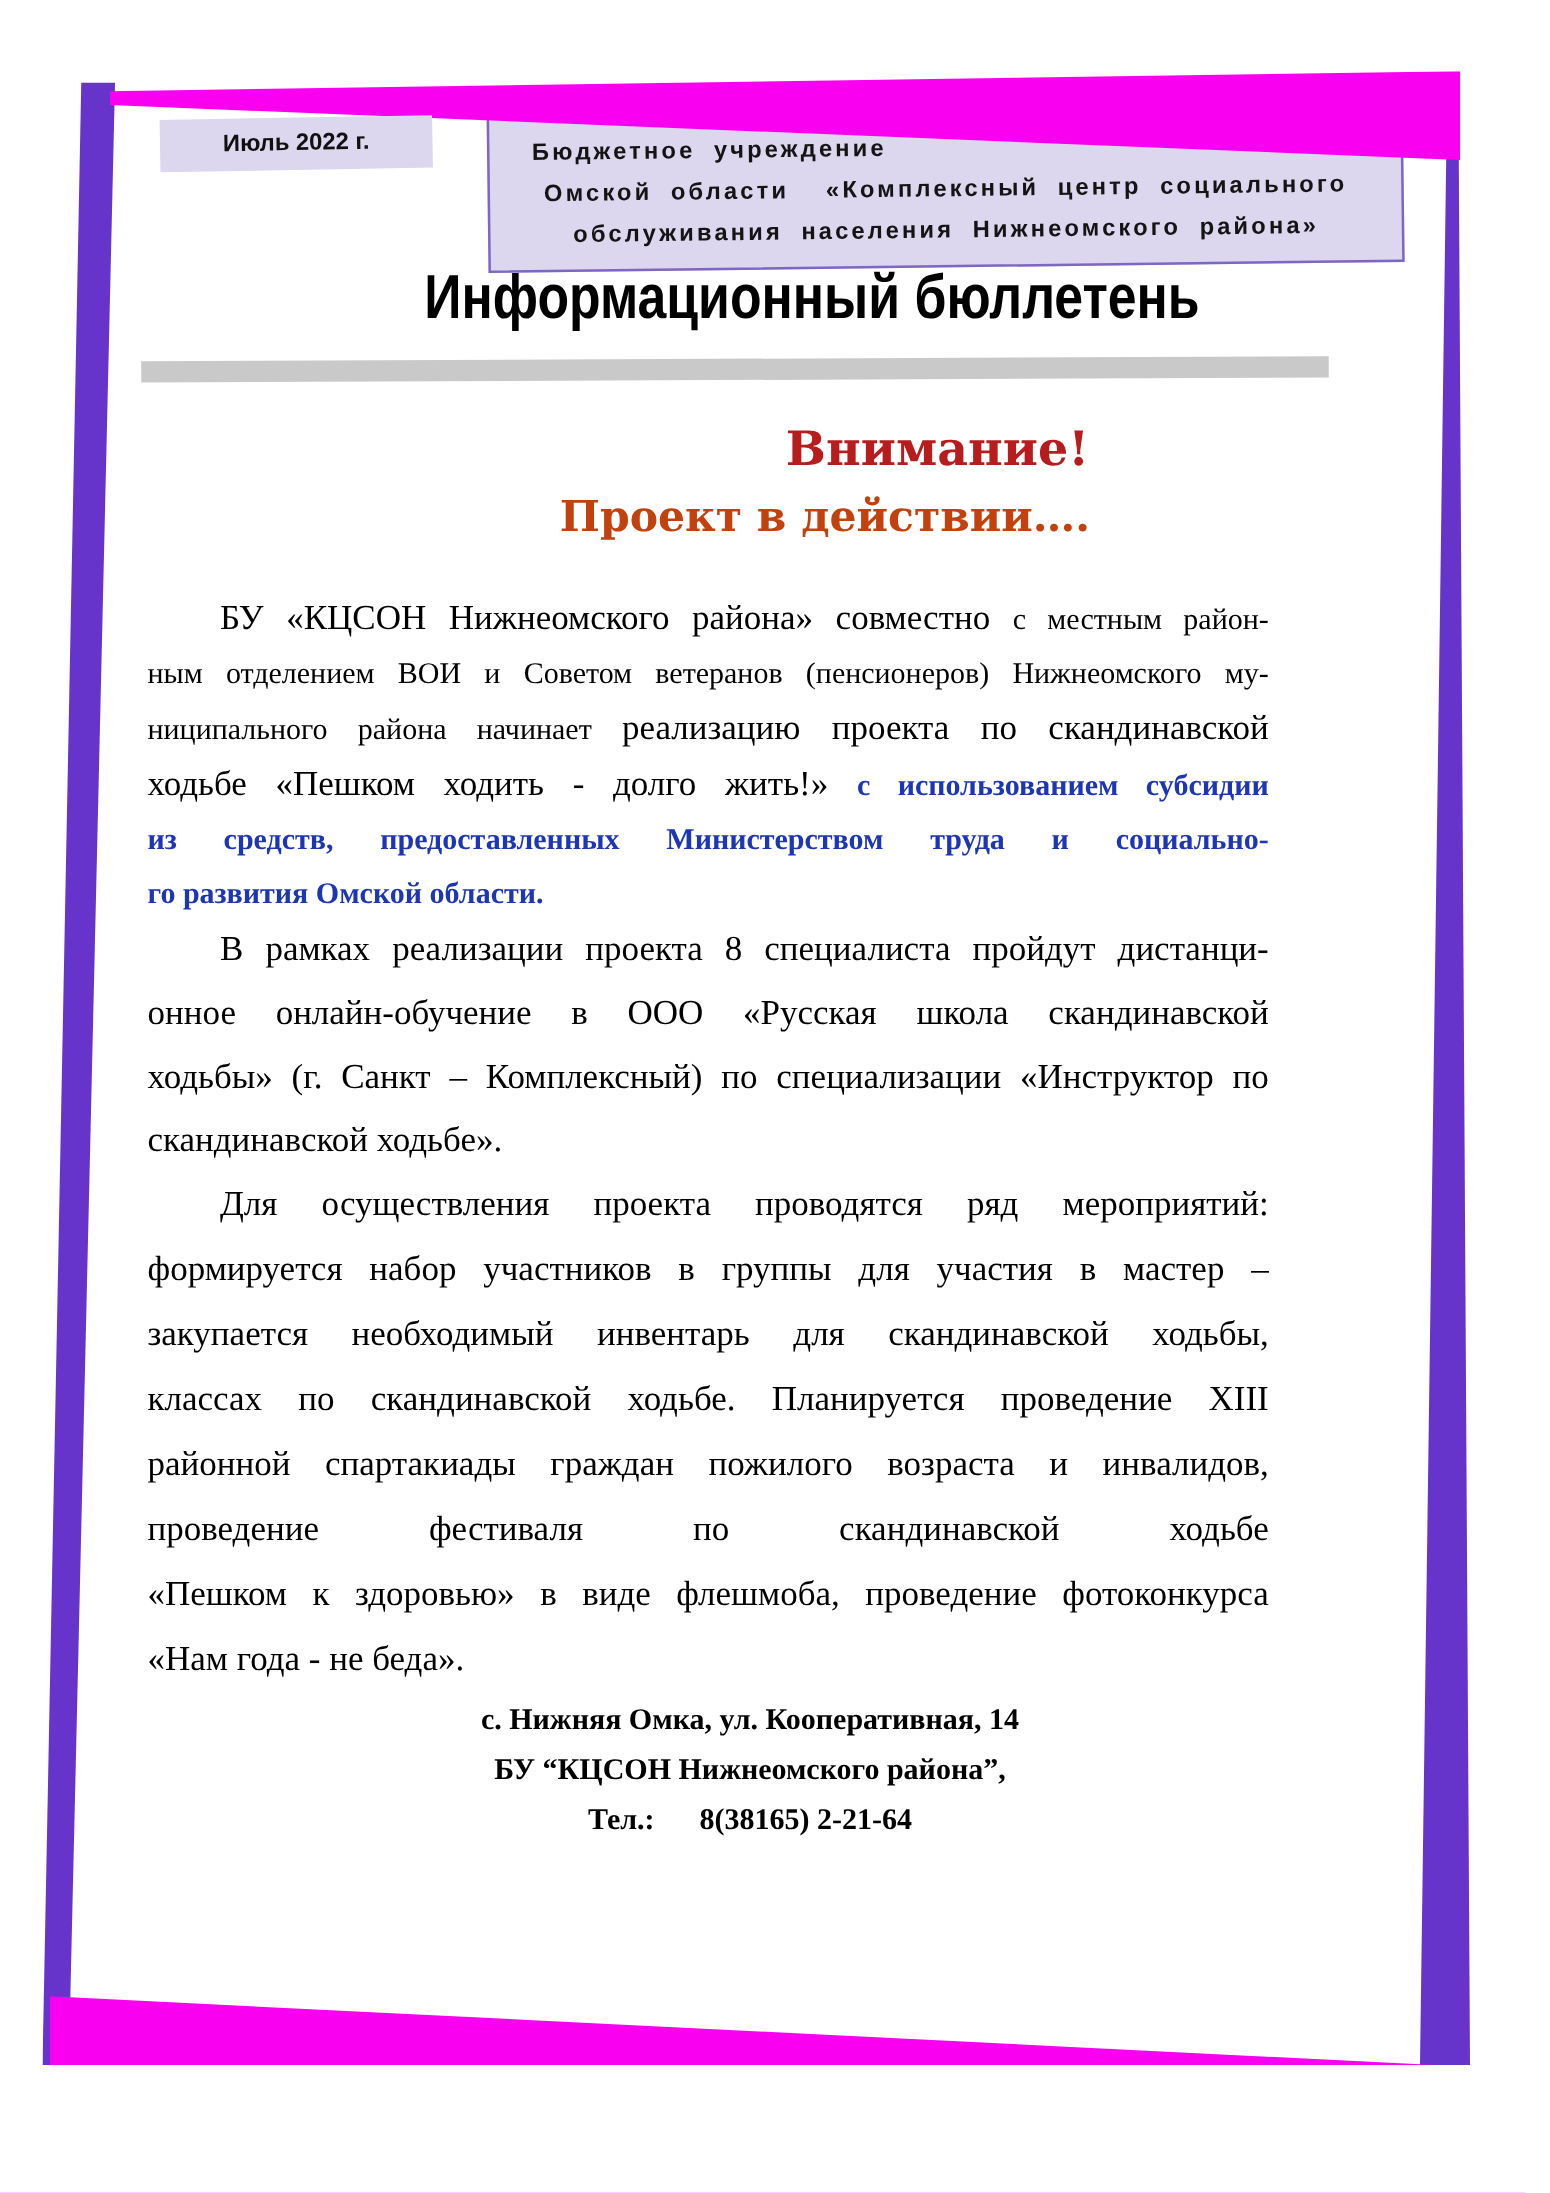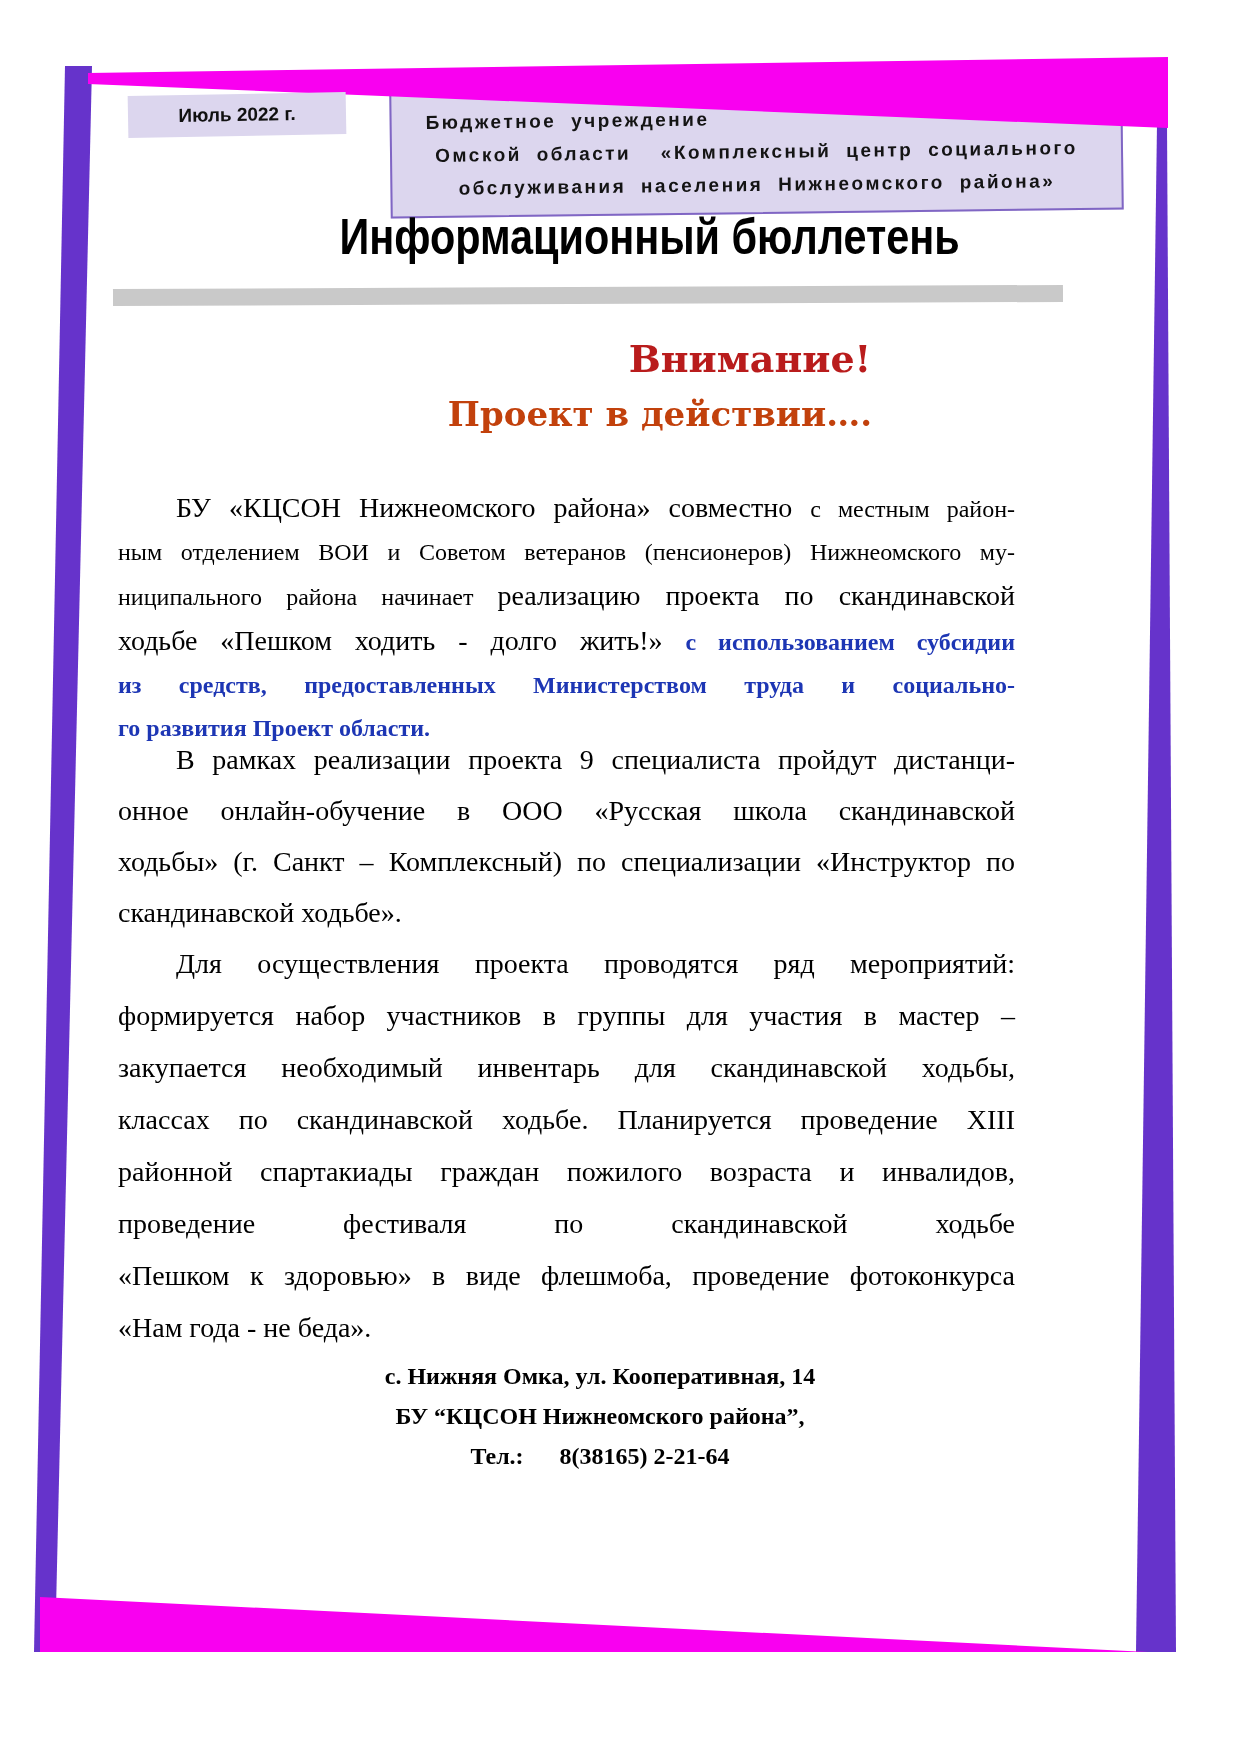--- a/index.html
+++ b/index.html
@@ -41,21 +41,21 @@
   .h-attention {
     position:absolute; left:560px; top:336px; width:380px; text-align:center; z-index:4;
     font-family:"DejaVu Serif", serif; font-weight:bold; font-size:38px; color:#b91c1c;
   }
   .h-project {
     position:absolute; left:440px; top:394px; width:440px; text-align:center; z-index:4;
     font-family:"DejaVu Serif", serif; font-weight:bold; font-size:34px; color:#c2410c;
   }
   
   .para { position:absolute; left:118px; width:897px; z-index:4; }
-  .p1 { top:487px; } .p2 { top:736px; } .p3 { top:940px; }
+  .p1 { top:474px; } .p2 { top:736px; } .p3 { top:940px; }
   .line { text-align:justify; text-align-last:justify; white-space:normal; }
   .p1 .line { line-height:41px; }
   .p2 .line { line-height:47px; }
   .p3 .line { line-height:48px; }
   .line.last { text-align-last:left; }
   .line.indent { padding-left:58px; }
   .seg-b { font-size:28px; }
   .seg-s { font-size:24px; }
   .seg-u { font-size:24px; font-weight:bold; color:#1d36b4; }
   
@@ -90,24 +90,24 @@
 
   <div class="h-attention">Внимание!</div>
   <div class="h-project">Проект в действии….</div>
 
   <div class="para p1">
       <div class="line indent"><span class="seg-b">БУ «КЦСОН Нижнеомского района» совместно </span><span class="seg-s">с местным район-</span></div>
       <div class="line"><span class="seg-s">ным отделением ВОИ и Советом ветеранов (пенсионеров) Нижнеомского му-</span></div>
       <div class="line"><span class="seg-s">ниципального района начинает </span><span class="seg-b">реализацию проекта по скандинавской</span></div>
       <div class="line"><span class="seg-b">ходьбе «Пешком ходить - долго жить!» </span><span class="seg-u">с использованием субсидии</span></div>
       <div class="line"><span class="seg-u">из средств, предоставленных Министерством труда и социально-</span></div>
-      <div class="line last"><span class="seg-u">го развития Проект области.</span></div>
+      <div class="line last"><span class="seg-u">го развития Омской области.</span></div>
     </div>
   <div class="para p2">
-      <div class="line indent"><span class="seg-b">В рамках реализации проекта 9 специалиста пройдут дистанци-</span></div>
+      <div class="line indent"><span class="seg-b">В рамках реализации проекта 8 специалиста пройдут дистанци-</span></div>
       <div class="line"><span class="seg-b">онное онлайн-обучение в ООО «Русская школа скандинавской</span></div>
       <div class="line"><span class="seg-b">ходьбы» (г. Санкт – Комплексный) по специализации «Инструктор по</span></div>
       <div class="line last"><span class="seg-b">скандинавской ходьбе».</span></div>
     </div>
   <div class="para p3">
       <div class="line indent"><span class="seg-b">Для осуществления проекта проводятся ряд мероприятий:</span></div>
       <div class="line"><span class="seg-b">формируется набор участников в группы для участия в мастер –</span></div>
       <div class="line"><span class="seg-b">закупается необходимый инвентарь для скандинавской ходьбы,</span></div>
       <div class="line"><span class="seg-b">классах по скандинавской ходьбе. Планируется проведение XIII</span></div>
       <div class="line"><span class="seg-b">районной спартакиады граждан пожилого возраста и инвалидов,</span></div>

